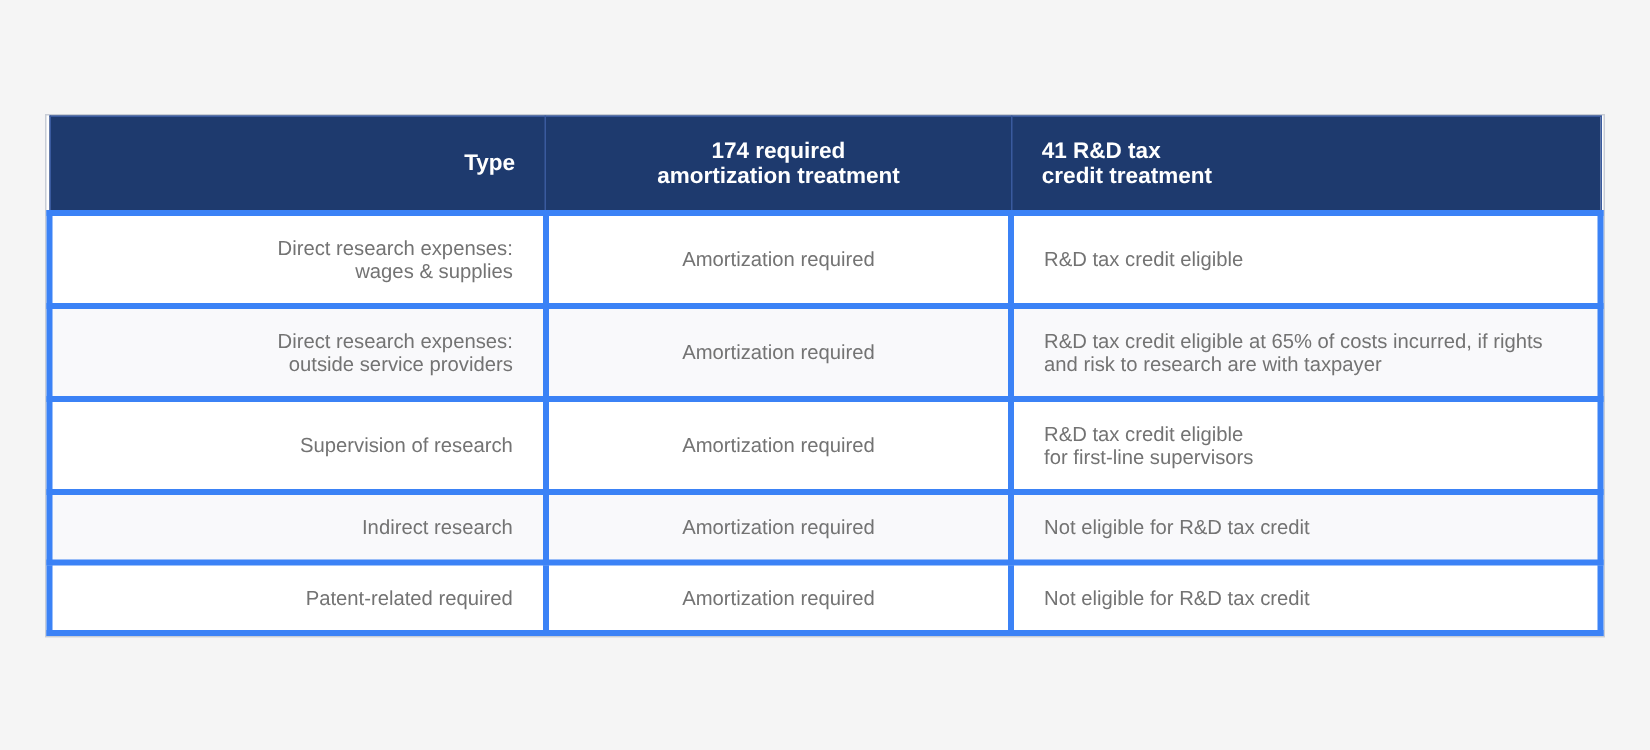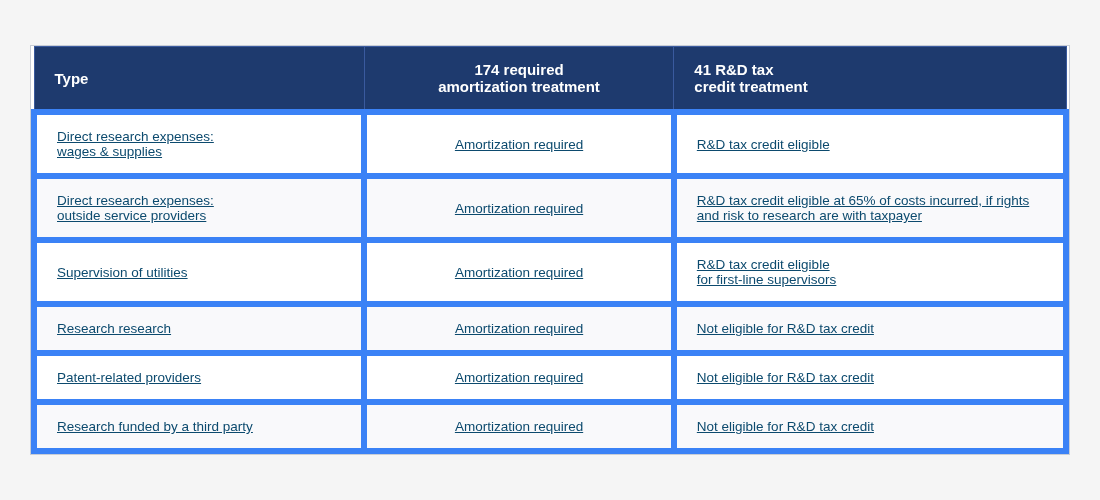--- a/index.html
+++ b/index.html
@@ -35,39 +35,38 @@
       color: #ffffff;
       font-size: 15px;
       font-weight: bold;
       padding: 14px 20px;
       text-align: center;
       border: 1px solid #3a5a9e;
     }
 
     tbody tr td {
       padding: 14px 20px;
-      border: 6px solid #3b82f6;
+      border: 4px solid #3b82f6;
       font-size: 13.5px;
-      color: #0c4a6e;
+      color: #737373;
       text-align: center;
       vertical-align: middle;
-      text-decoration: underline;
     }
 
     tbody tr:nth-child(odd) {
       background-color: #ffffff;
     }
 
     tbody tr:nth-child(even) {
       background-color: #f9f9fb;
     }
 
     .col-type {
       width: 32%;
-      text-align: left;
+      text-align: right;
     }
 
     .col-amort {
       width: 30%;
     }
 
     .col-credit {
       width: 38%;
       text-align: left;
     }
@@ -89,34 +88,29 @@
           <td class="col-type">Direct research expenses:<br>wages &amp; supplies</td>
           <td class="col-amort">Amortization required</td>
           <td class="col-credit">R&amp;D tax credit eligible</td>
         </tr>
         <tr>
           <td class="col-type">Direct research expenses:<br>outside service providers</td>
           <td class="col-amort">Amortization required</td>
           <td class="col-credit">R&amp;D tax credit eligible at 65% of costs incurred, if rights and risk to research are with taxpayer</td>
         </tr>
         <tr>
-          <td class="col-type">Supervision of utilities</td>
+          <td class="col-type">Supervision of research</td>
           <td class="col-amort">Amortization required</td>
           <td class="col-credit">R&amp;D tax credit eligible<br>for first-line supervisors</td>
         </tr>
         <tr>
-          <td class="col-type">Research research</td>
+          <td class="col-type">Indirect research</td>
           <td class="col-amort">Amortization required</td>
           <td class="col-credit">Not eligible for R&amp;D tax credit</td>
         </tr>
         <tr>
-          <td class="col-type">Patent-related providers</td>
-          <td class="col-amort">Amortization required</td>
-          <td class="col-credit">Not eligible for R&amp;D tax credit</td>
-        </tr>
-        <tr>
-          <td class="col-type">Research funded by a third party</td>
+          <td class="col-type">Patent-related required</td>
           <td class="col-amort">Amortization required</td>
           <td class="col-credit">Not eligible for R&amp;D tax credit</td>
         </tr>
       </tbody>
   </table>
 </div>
 
 </body></html>

